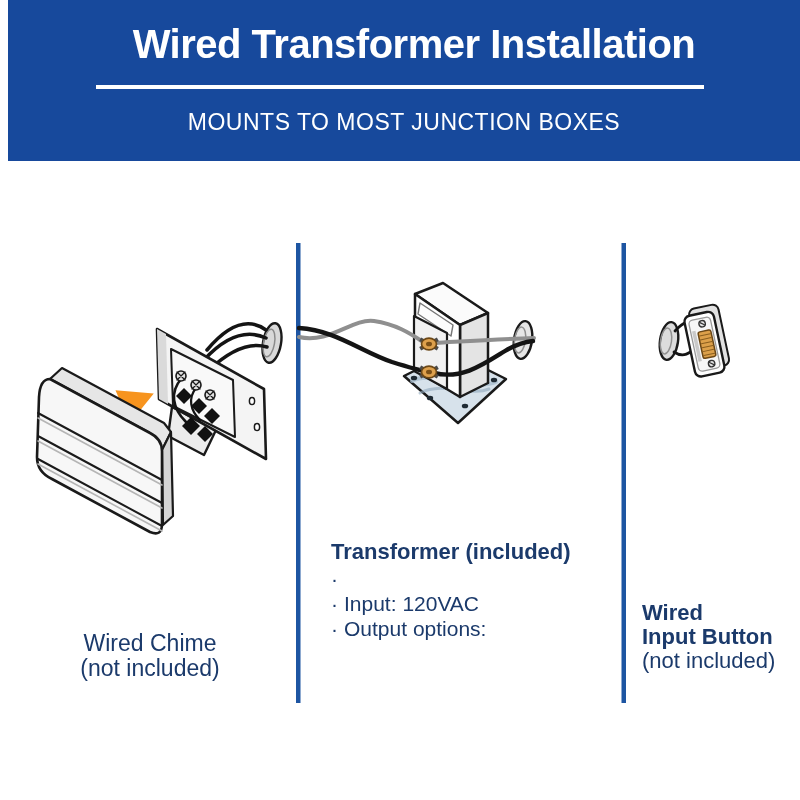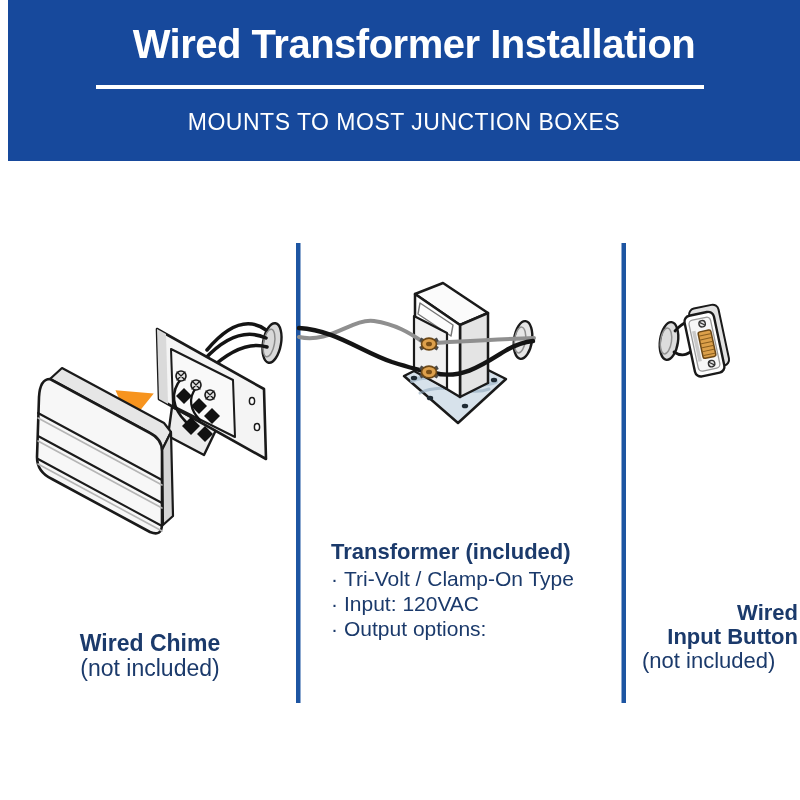--- a/index.html
+++ b/index.html
@@ -24,28 +24,28 @@
   .header-subtitle{
     position:absolute;left:0;right:0;top:109px;
     text-align:center;color:#ffffff;font-size:23px;font-weight:normal;
     letter-spacing:0.5px;white-space:nowrap;
   }
   
   .art{position:absolute;left:0;top:0;width:800px;height:800px;}
   
   .caption{color:#1B3A6B;position:absolute;}
   .chime-caption{left:28px;top:631px;width:244px;text-align:center;line-height:25px;font-size:23px;}
-  .chime-caption .t{font-weight:bold;}
+  .chime-caption .t{font-weight:normal;}
   .tx-caption{left:331px;top:539px;width:300px;font-size:21px;line-height:25px;}
   .tx-caption .t{font-weight:bold;font-size:22px;line-height:26px;margin-bottom:1px;}
   .tx-row{display:flex;}
   .tx-row .marker{width:13px;flex:0 0 13px;}
   .tx-row.cont{padding-left:13px;}
   .pb-caption{left:642px;top:601px;width:156px;font-size:22px;line-height:24px;}
-  .pb-caption .t{font-weight:bold;text-align:right;}
+  .pb-caption .t{font-weight:bold;}
 </style>
 </head>
 <body>
 
 <div class="header">
   <div class="header-title">Wired Transformer Installation</div>
   <div class="header-rule"></div>
   <div class="header-subtitle">MOUNTS TO MOST JUNCTION BOXES</div>
 </div>
 
@@ -191,21 +191,20 @@
 
 <div class="caption chime-caption">
   <div class="t">Wired Chime</div>
   <div>(not included)</div>
 </div>
 
 <div class="caption tx-caption">
   <div class="t">Transformer (included)</div>
   <div class="tx-row">
     <span class="marker">·</span>
-    <span>Tri-Volt / Clamp-On Type</span>
   </div>
   <div class="tx-row">
     <span class="marker">·</span>
     <span>Input: 120VAC</span>
   </div>
   <div class="tx-row">
     <span class="marker">·</span>
     <span>Output options:</span>
   </div>
 </div>

